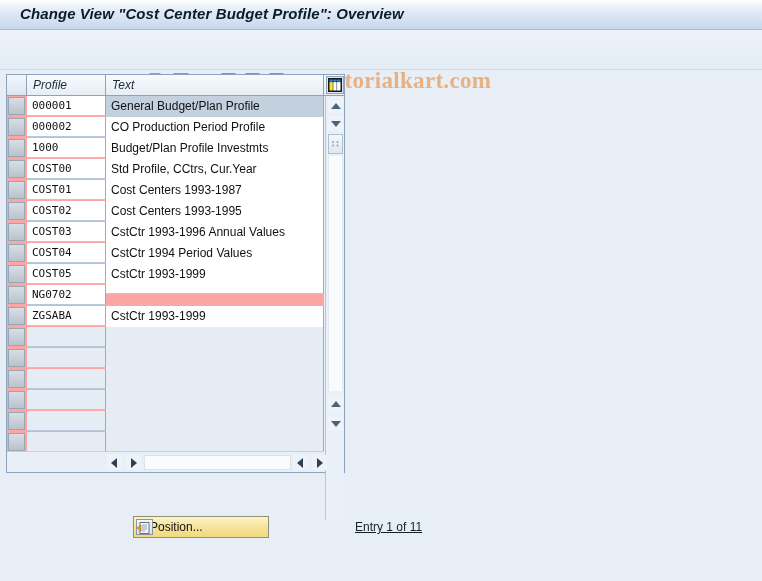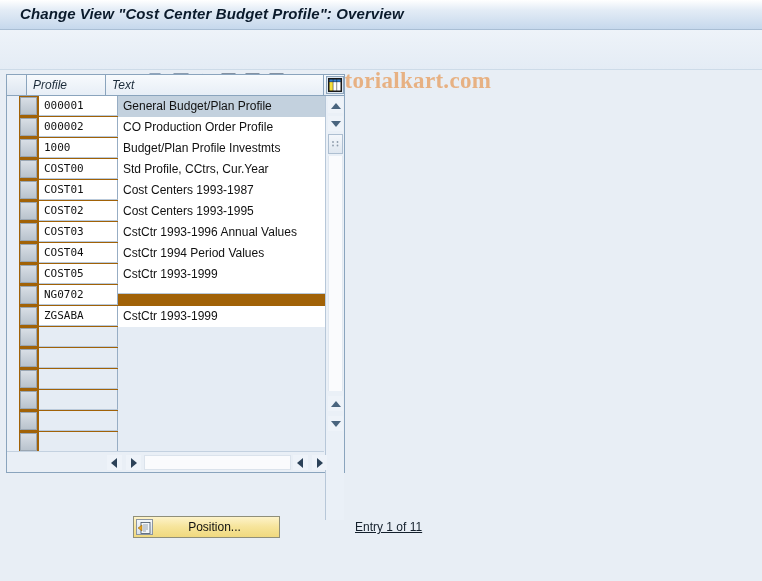--- a/index.html
+++ b/index.html
@@ -78,22 +78,22 @@
 
   
   .cfgicon{
     position:absolute;left:319px;top:1px;width:18px;height:18px;
     border:1px solid #8fa6bc;background:#dde6f0;cursor:pointer;box-sizing:border-box;
     padding:1px;
   }
 
   
   .rowsbox{
-    position:absolute;left:12px;top:21px;width:317px;height:355px;
-    overflow:hidden;background:#a16207;
+    position:absolute;left:0;top:21px;width:317px;height:355px;
+    overflow:hidden;background:#fca5a5;
   }
   .row{position:relative;height:21px;box-sizing:border-box;}
   .r-sel{
     position:absolute;left:1px;top:1px;width:17px;height:18px;
     background:linear-gradient(to bottom,#d8dee5,#b9c3cd);
     border:1px solid #9aa6b2;box-sizing:border-box;cursor:pointer;
   }
   .r-profile{
     position:absolute;left:20px;top:0;width:79px;height:20px;line-height:20px;
     background:#ffffff;border-right:1px solid #97adc4;border-bottom:1px solid #b9c9da;
@@ -143,24 +143,24 @@
     background:#e9eff6;border-top:1px solid #c3d1e0;box-sizing:border-box;
   }
   .hbtn{position:absolute;top:3px;width:15px;height:15px;background:#eef3f9;cursor:pointer;}
   .htrack{
     position:absolute;left:137px;top:3px;width:147px;height:15px;
     background:#fafbfd;border:1px solid #dbe3ec;box-sizing:border-box;cursor:pointer;
   }
 
   
   .posbtn{
-    position:absolute;left:133px;top:516px;width:147px;height:22px;
+    position:absolute;left:133px;top:516px;width:136px;height:22px;
     background:linear-gradient(to bottom,#fdf3c9 0%,#f6e49a 50%,#f0d97f 100%);
     border:1px solid #8f8f7a;box-sizing:border-box;cursor:pointer;
-    font-size:12px;color:#111;text-align:center;line-height:20px;
+    font-size:12px;color:#111;line-height:20px;
   }
   .posbtn .pico{
     position:absolute;left:2px;top:2px;width:17px;height:16px;
     background:linear-gradient(to bottom,#f3f6fa,#d9e1ea);
     border:1px solid #8b95a1;box-sizing:border-box;
   }
   .posbtn .plabel{display:block;padding-left:16px;}
   .entrytext{
     position:absolute;left:355px;top:520px;font-size:12px;color:#14202c;white-space:nowrap;text-decoration:underline;
   }
@@ -267,21 +267,21 @@
 
   <div class="rowsbox" id="rowsbox">
       <div class="row">
         <div class="r-sel"></div>
         <div class="r-profile">000001</div>
         <div class="r-text selected">General Budget/Plan Profile</div>
       </div>
       <div class="row">
         <div class="r-sel"></div>
         <div class="r-profile">000002</div>
-        <div class="r-text">CO Production Order Profile</div>
+        <div class="r-text">CO Production Period Profile</div>
       </div>
       <div class="row">
         <div class="r-sel"></div>
         <div class="r-profile">1000</div>
         <div class="r-text">Budget/Plan Profile Investmts</div>
       </div>
       <div class="row">
         <div class="r-sel"></div>
         <div class="r-profile">COST00</div>
         <div class="r-text">Std Profile, CCtrs, Cur.Year</div>

